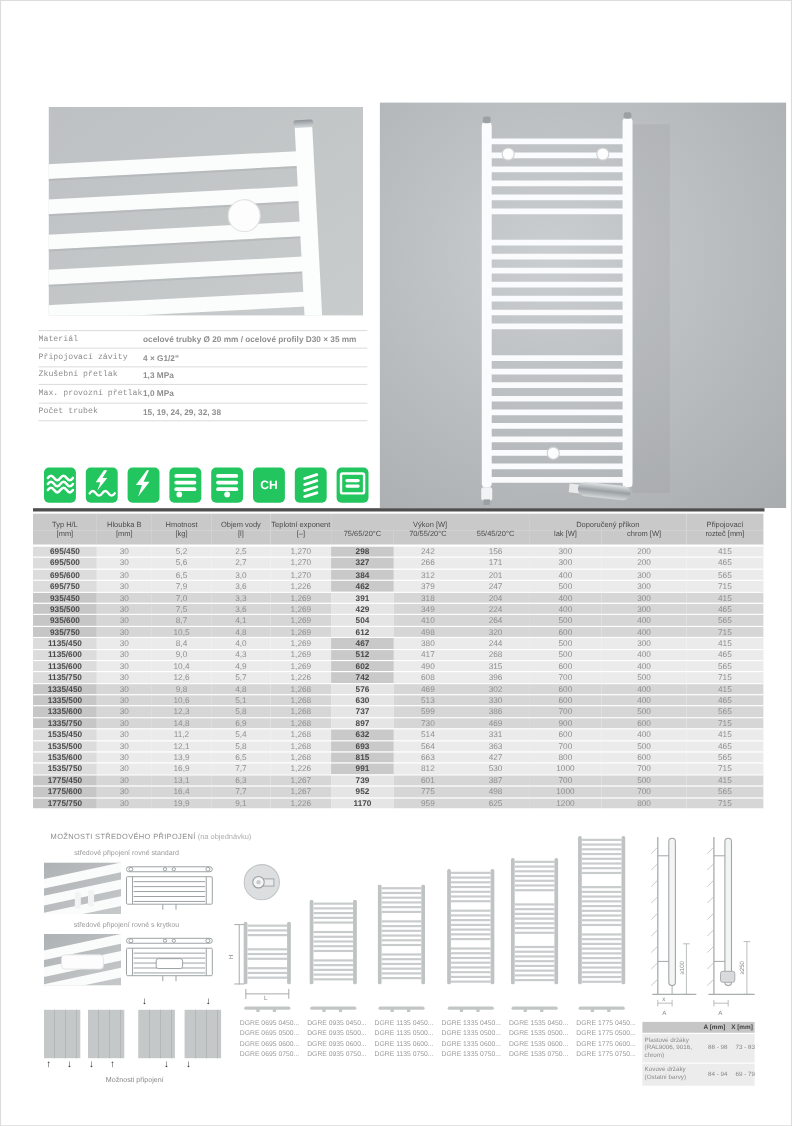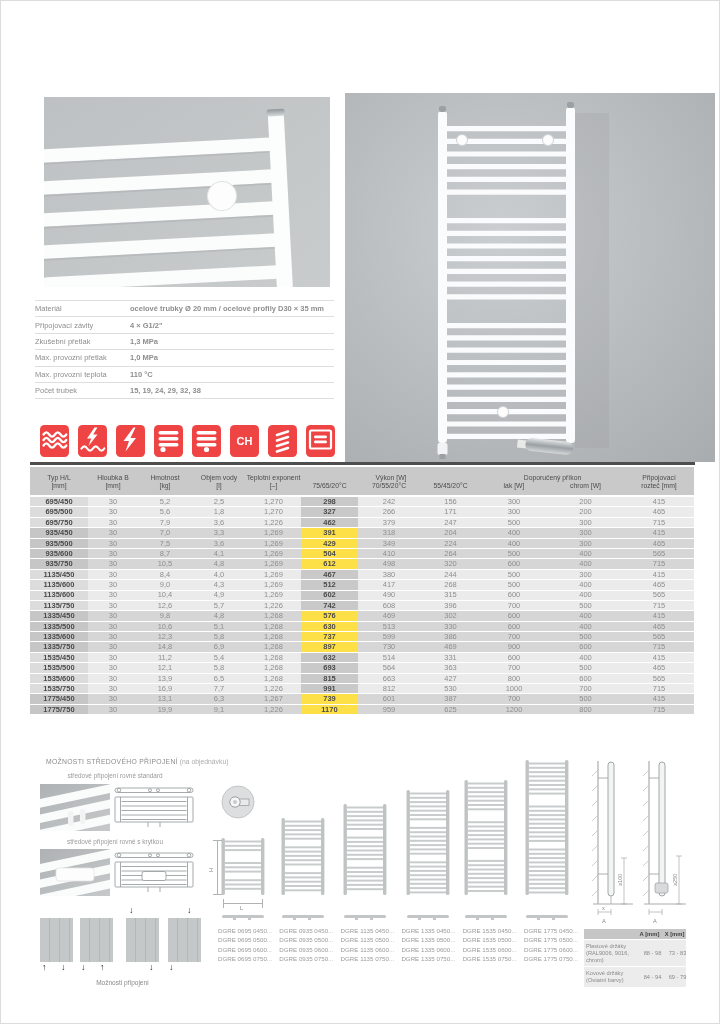--- a/index.html
+++ b/index.html
@@ -9,45 +9,45 @@
   
   .photo{position:absolute;overflow:hidden;}
   .photo-left{left:44px;top:97px;width:286px;height:190px;}
   .photo-right{left:345px;top:93px;width:370px;height:369px;}
 
   
   .spec{position:absolute;left:35px;top:300px;width:299px;}
   .spec-row{display:flex;align-items:center;height:15.4px;border-top:1px solid #dedede;
             font-size:7.5px;color:#8e8e8e;}
   .spec-row:last-child{border-bottom:1px solid #dedede;}
-  .spec-label{width:95px;flex:none;}
+  .spec-label{width:95px;flex:none;font-family:Liberation Mono, monospace;}
   .spec-value{flex:1;font-weight:bold;}
 
   
   .icon-row{position:absolute;left:40px;top:425px;display:flex;gap:9px;}
-  .ficon{width:29px;height:32px;border-radius:4.5px;background:#ef4444;flex:none;}
+  .ficon{width:29px;height:32px;border-radius:4.5px;background:#22c55e;flex:none;}
   .ficon svg{display:block;width:29px;height:29px;}
 
   .rule{position:absolute;left:30px;top:462px;width:665px;height:2.5px;background:#4e4e4e;}
 
   
   table.main{position:absolute;left:30px;top:467px;width:664px;border-collapse:collapse;
              table-layout:fixed;}
   table.main th{background:#c9c9c9;font-size:6.8px;font-weight:normal;color:#4c4c4c;
                 padding:0;text-align:center;line-height:1.25;}
   table.main thead tr.h1 th{height:15px;vertical-align:bottom;}
   table.main thead tr.h2 th{height:13px;vertical-align:top;border-bottom:2px solid #fff;}
   table.main td{font-size:7.5px;color:#8f8f8f;text-align:center;height:9.4px;
                 padding:0;line-height:1;border-bottom:1px solid #fff;}
   tr.gl td{background:#ebebeb;}
   tr.gl td.c0{background:#dcdcdc;}
   tr.gl td.c5{background:#c9c9c9;}
   tr.gd td{background:#d6d6d6;}
   tr.gd td.c0{background:#c6c6c6;}
-  tr.gd td.c5{background:#fde047;}
+  tr.gd td.c5{background:#e5e5e5;}
   table.main td.c0,table.main td.c5{color:#4a4a4a;font-weight:bold;}
 
   
   .bheading{position:absolute;left:46px;top:758px;font-size:6.8px;letter-spacing:.3px;color:#8c8c8c;}
   .bheading .suffix{color:#adadad;letter-spacing:0;}
   .bsub{position:absolute;left:49px;width:132px;text-align:center;font-size:6.4px;color:#9a9a9a;}
   .bphoto,.bdraw,.wall,.circdet{position:absolute;}
   .panel{position:absolute;top:918px;width:33px;height:44px;background:#c5c8c9;
          background-image:repeating-linear-gradient(90deg,transparent 0,transparent 9px,#b4b7b8 9px,#b4b7b8 10px);}
   .arr{position:absolute;font-size:9px;font-weight:bold;color:#1c1c1c;line-height:1;}
@@ -182,24 +182,20 @@
         <span class="spec-label">Připojovací závity</span>
         <span class="spec-value">4 × G1/2"</span>
       </div>
       <div class="spec-row">
         <span class="spec-label">Zkušební přetlak</span>
         <span class="spec-value">1,3 MPa</span>
       </div>
       <div class="spec-row">
         <span class="spec-label">Max. provozní přetlak</span>
         <span class="spec-value">1,0 MPa</span>
-      </div>
-      <div class="spec-row">
-        <span class="spec-label">Max. provozní teplota</span>
-        <span class="spec-value">110 °C</span>
       </div>
       <div class="spec-row">
         <span class="spec-label">Počet trubek</span>
         <span class="spec-value">15, 19, 24, 29, 32, 38</span>
       </div>
     </div>
 
   <div class="icon-row">
     <span class="ficon">
       <svg viewBox="0 0 29 29">
@@ -316,28 +312,41 @@
           <td>242</td>
           <td>156</td>
           <td>300</td>
           <td>200</td>
           <td>415</td>
         </tr>
         <tr class="gl">
           <td class="c0">695/500</td>
           <td>30</td>
           <td>5,6</td>
-          <td>1,8</td>
+          <td>2,7</td>
           <td>1,270</td>
           <td class="c5">327</td>
           <td>266</td>
           <td>171</td>
           <td>300</td>
           <td>200</td>
           <td>465</td>
+        </tr>
+        <tr class="gl">
+          <td class="c0">695/600</td>
+          <td>30</td>
+          <td>6,5</td>
+          <td>3,0</td>
+          <td>1,270</td>
+          <td class="c5">384</td>
+          <td>312</td>
+          <td>201</td>
+          <td>400</td>
+          <td>300</td>
+          <td>565</td>
         </tr>
         <tr class="gl">
           <td class="c0">695/750</td>
           <td>30</td>
           <td>7,9</td>
           <td>3,6</td>
           <td>1,226</td>
           <td class="c5">462</td>
           <td>379</td>
           <td>247</td>
@@ -558,20 +567,33 @@
           <td>30</td>
           <td>13,1</td>
           <td>6,3</td>
           <td>1,267</td>
           <td class="c5">739</td>
           <td>601</td>
           <td>387</td>
           <td>700</td>
           <td>500</td>
           <td>415</td>
+        </tr>
+        <tr class="gd">
+          <td class="c0">1775/600</td>
+          <td>30</td>
+          <td>16,4</td>
+          <td>7,7</td>
+          <td>1,267</td>
+          <td class="c5">952</td>
+          <td>775</td>
+          <td>498</td>
+          <td>1000</td>
+          <td>700</td>
+          <td>565</td>
         </tr>
         <tr class="gd">
           <td class="c0">1775/750</td>
           <td>30</td>
           <td>19,9</td>
           <td>9,1</td>
           <td>1,226</td>
           <td class="c5">1170</td>
           <td>959</td>
           <td>625</td>

